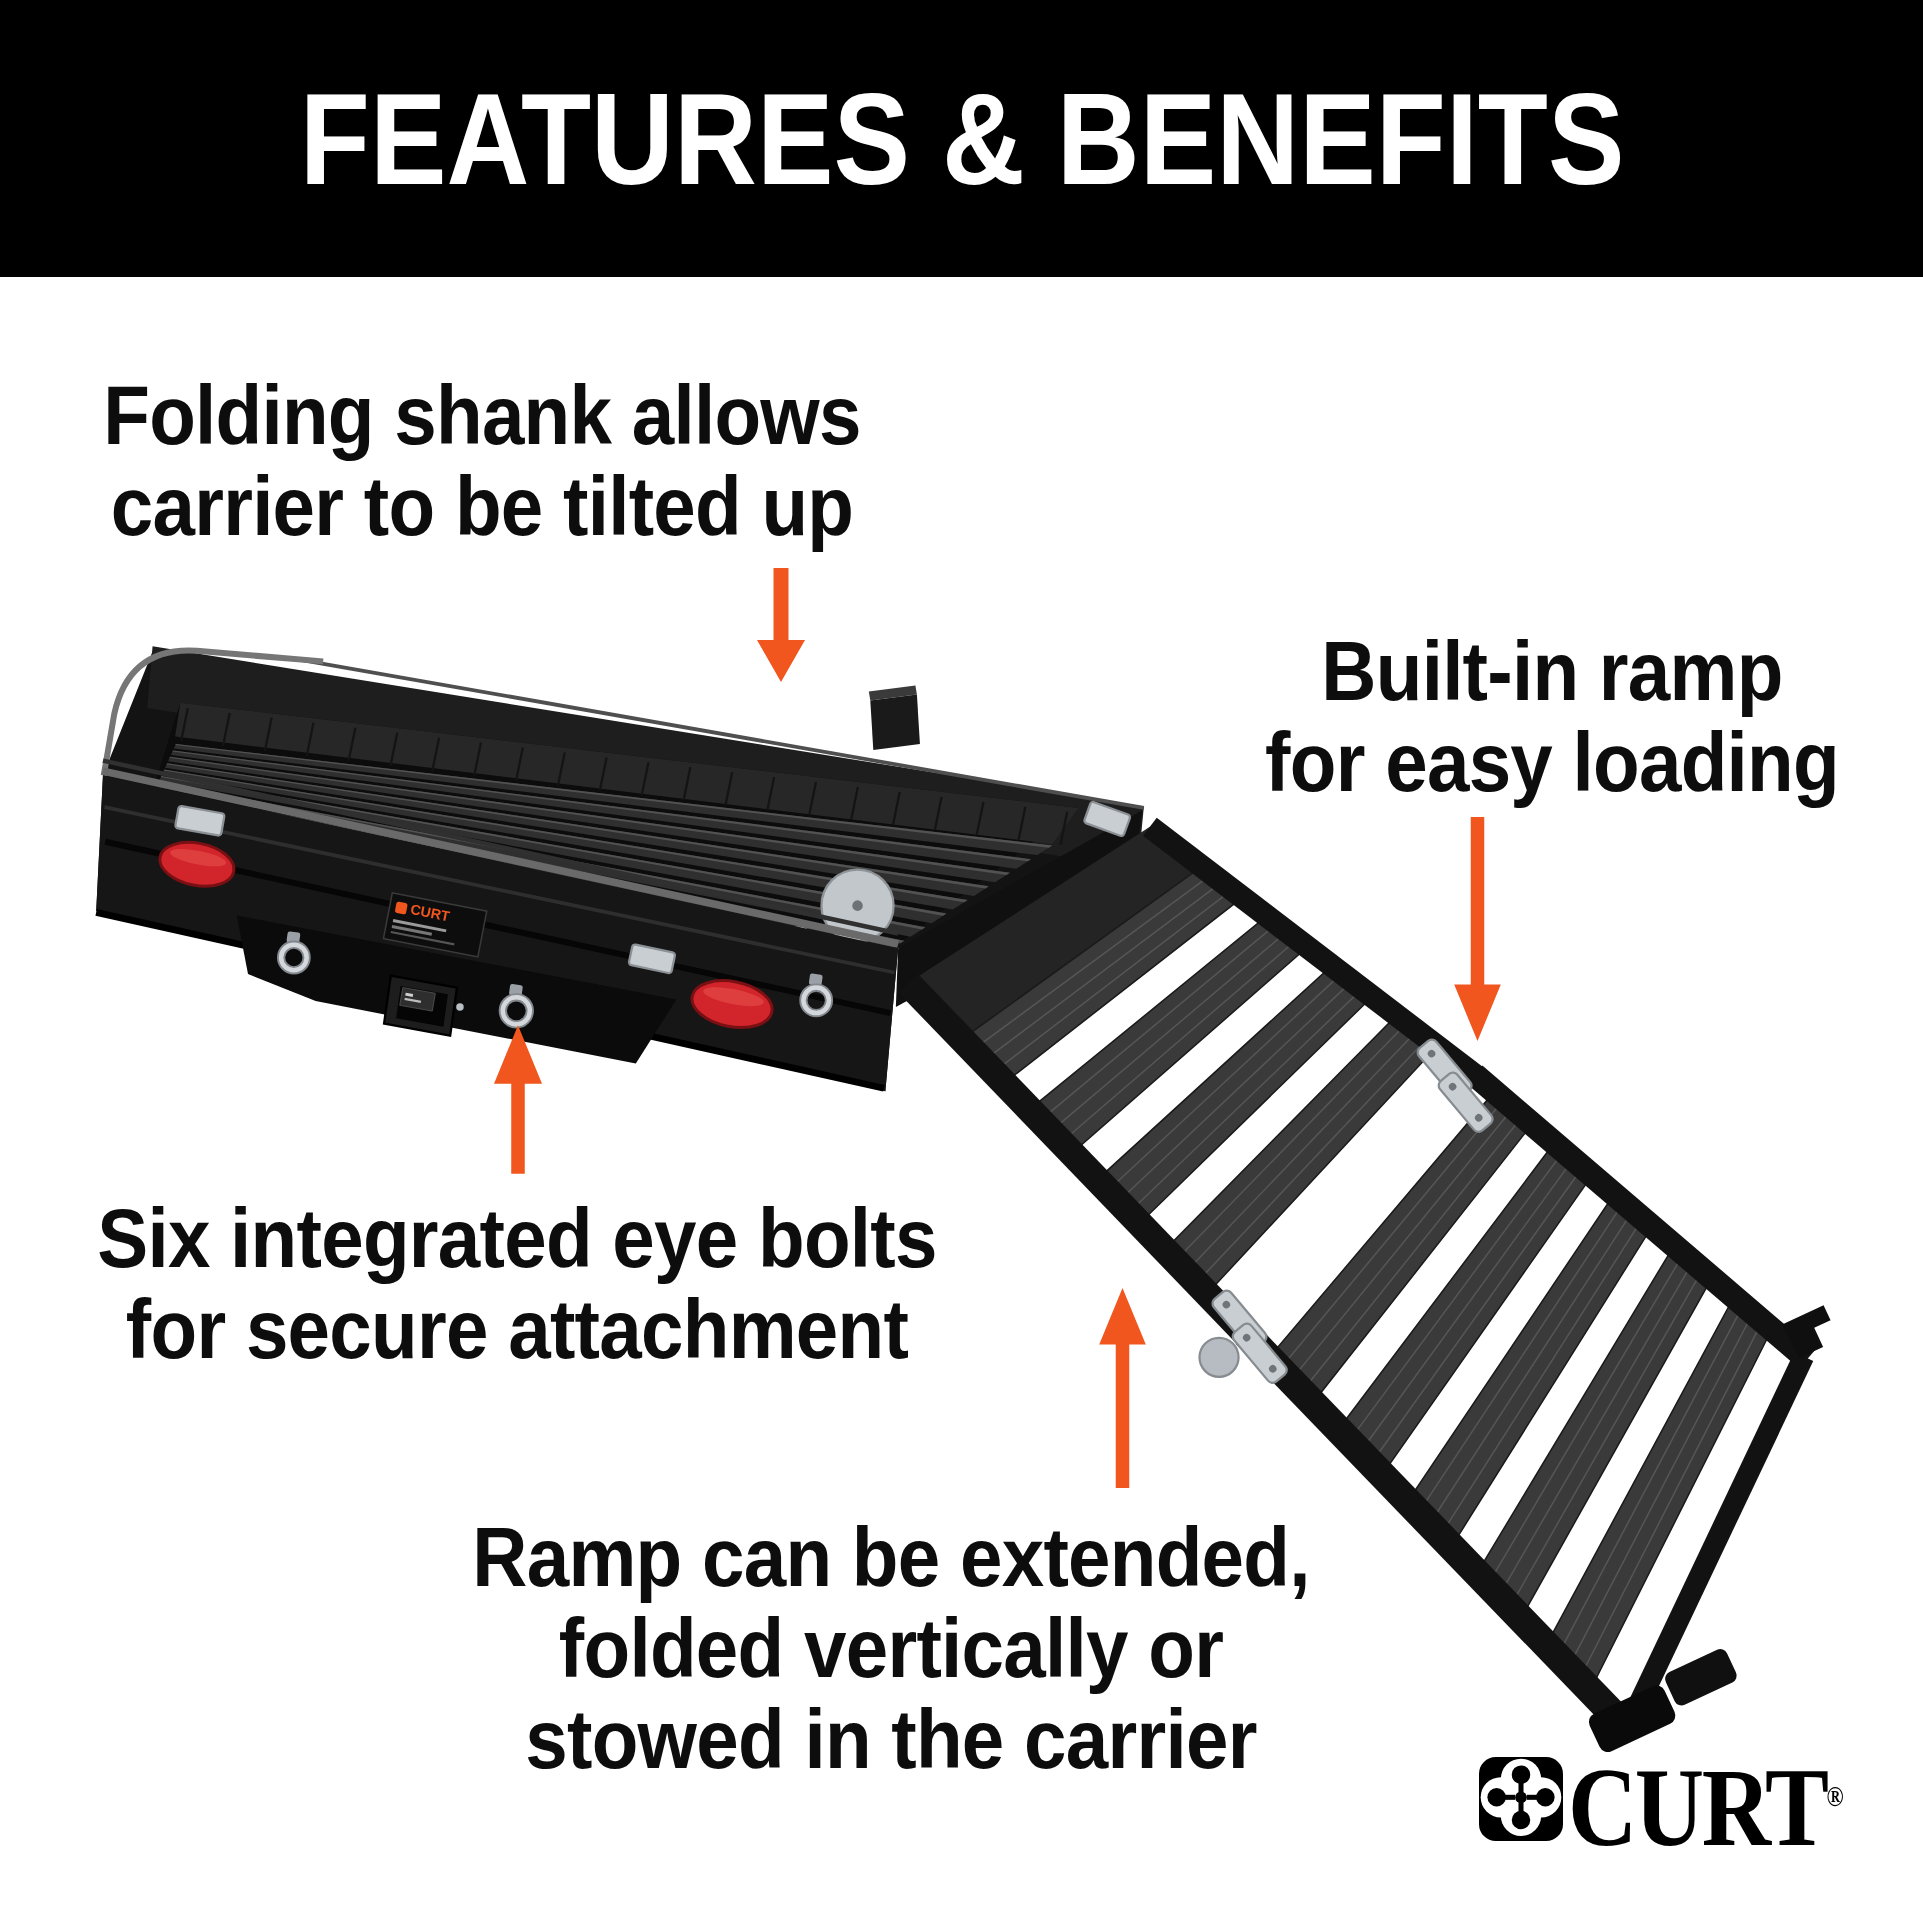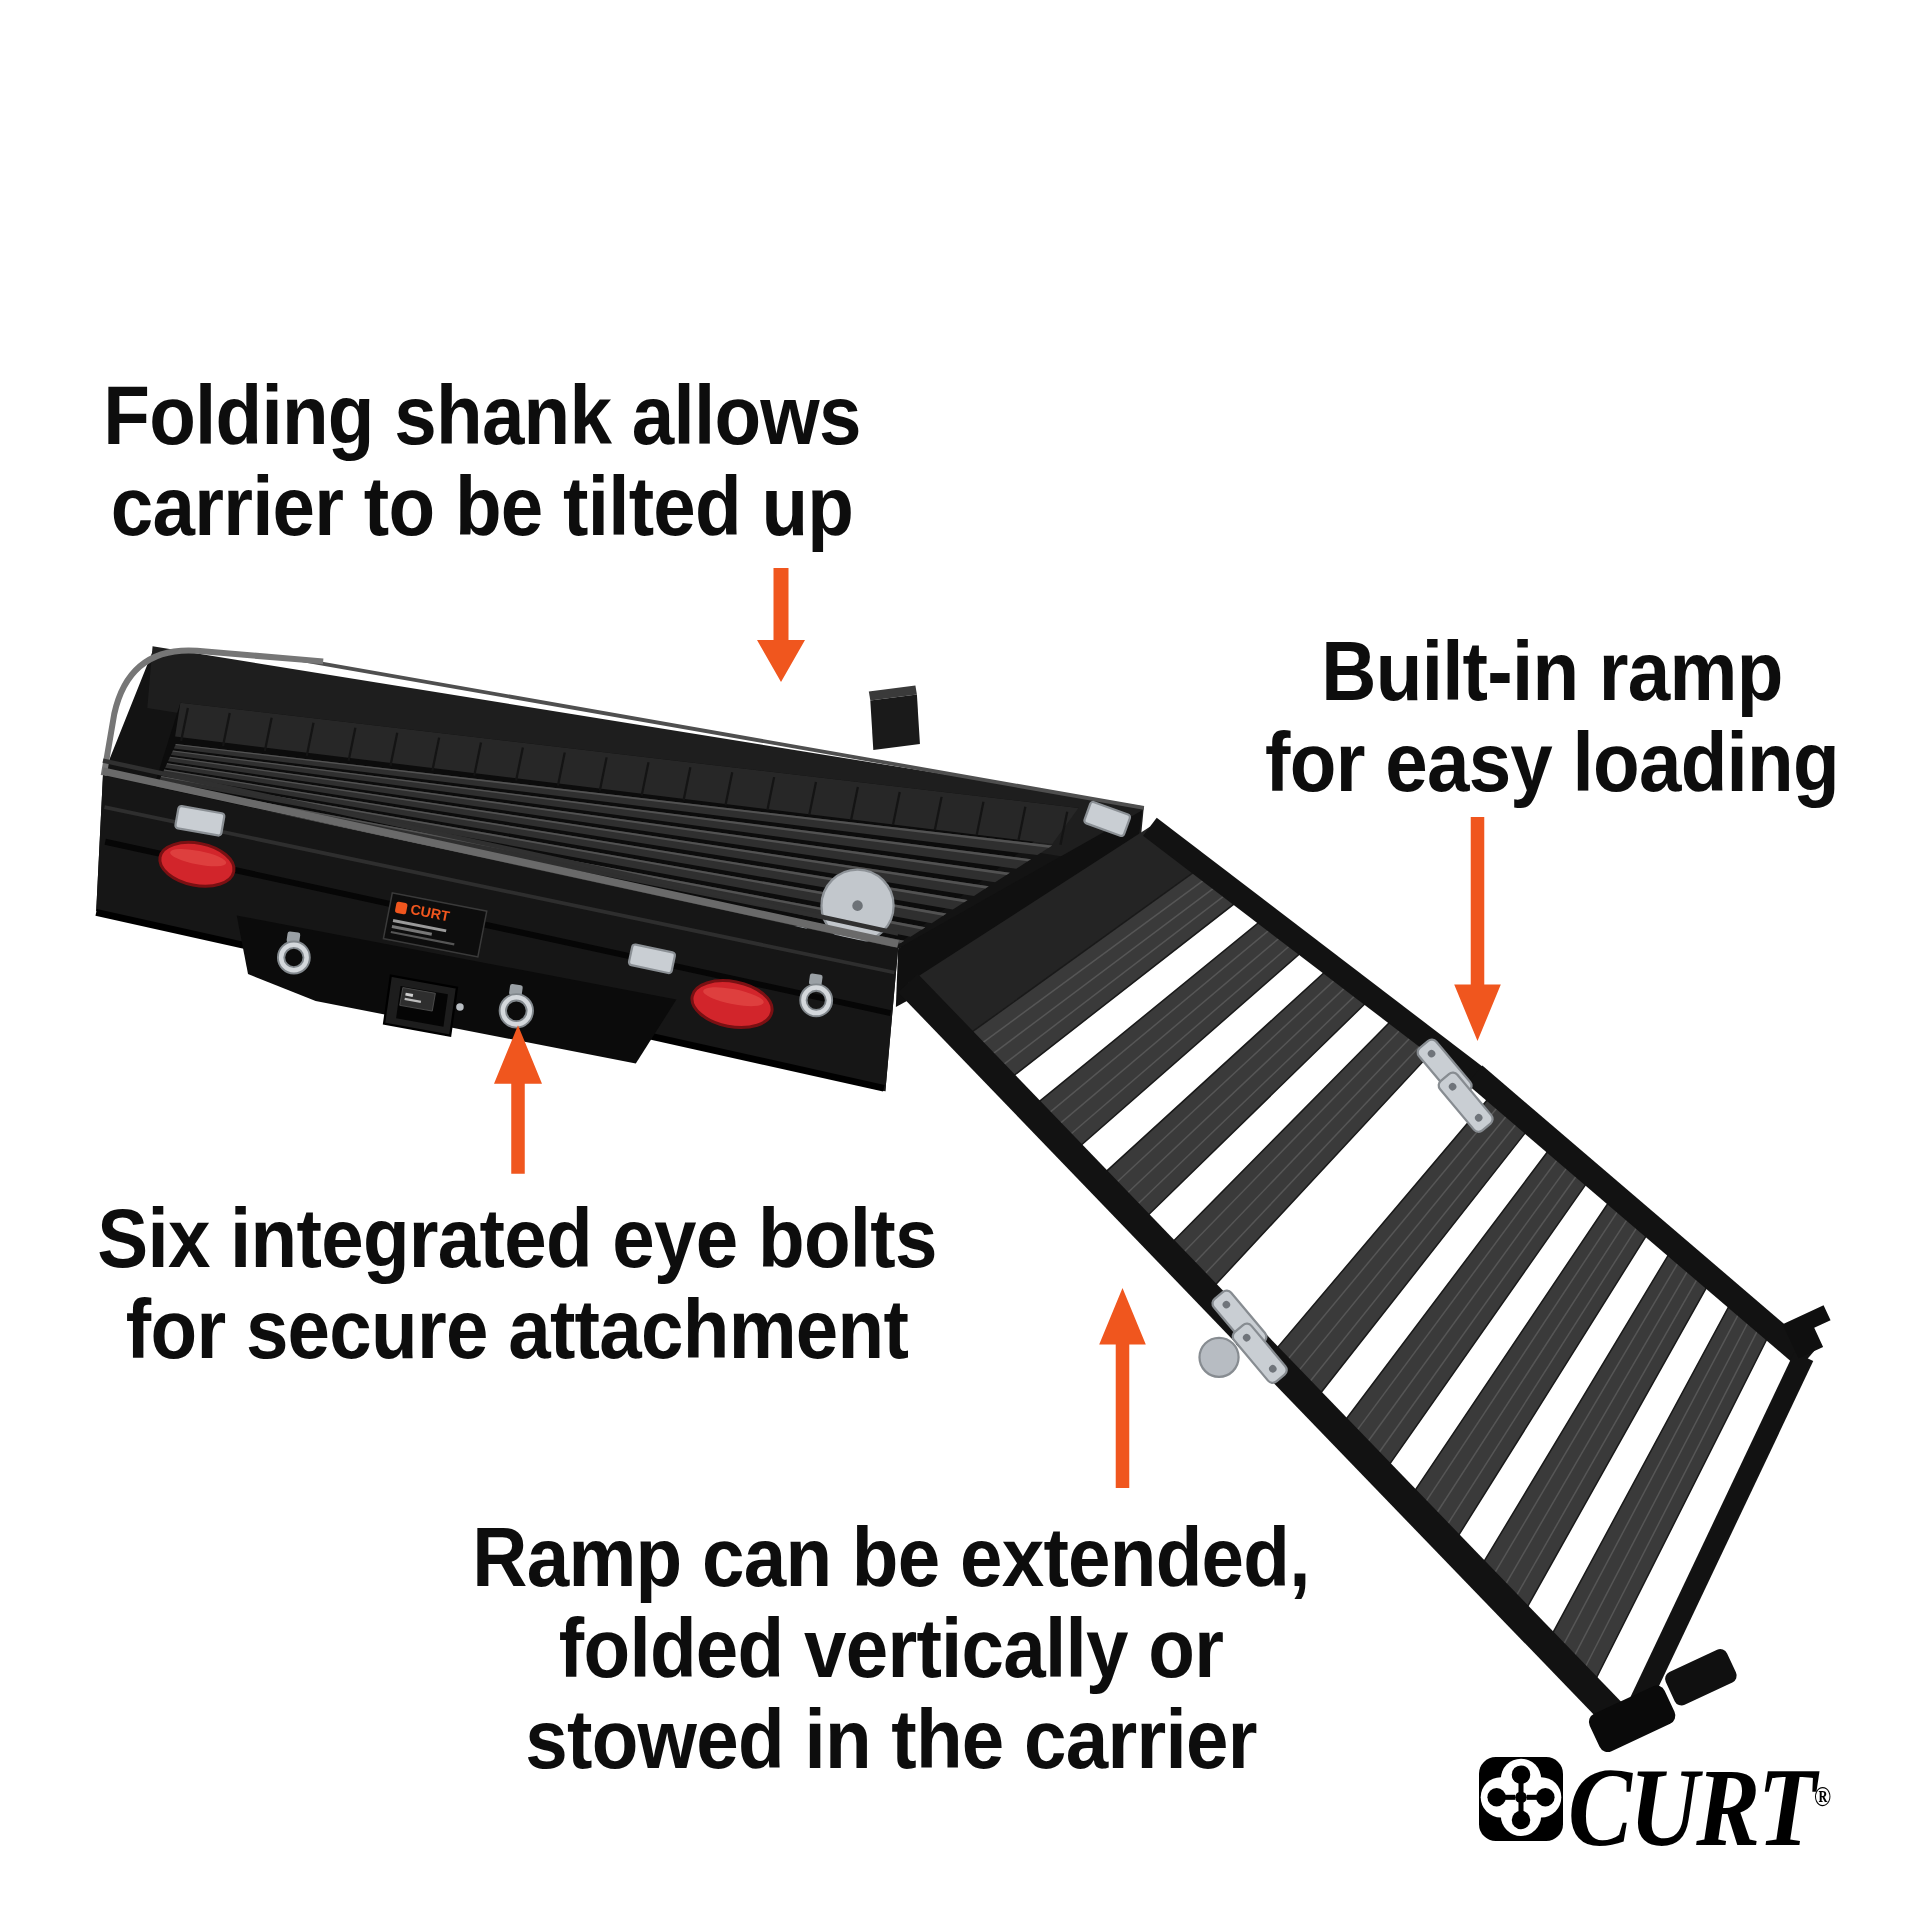--- a/index.html
+++ b/index.html
@@ -15,34 +15,37 @@
     color:#ffffff;font-weight:bold;font-size:129px;white-space:nowrap;
     display:inline-block;transform:scaleX(0.89);letter-spacing:0px;
   }
   .callout{
     position:absolute;text-align:center;color:#0d0d0d;font-weight:bold;
     font-size:83px;line-height:91px;white-space:nowrap;letter-spacing:-0.8px;
     transform:translateX(-50%) scaleX(0.92);transform-origin:center top;
   }
   .arrow{position:absolute;line-height:0;}
   .illus{position:absolute;left:0;top:0;}
-  .logo{position:absolute;left:1479px;top:1757px;width:376px;height:90px;font-style:italic;}
+  .logo{position:absolute;left:1479px;top:1757px;width:376px;height:90px;}
   .logo .mark{position:absolute;left:0;top:0;}
   .logo .word{
     position:absolute;left:89px;top:-16.5px;font-family:"Liberation Serif","DejaVu Serif",serif;
     font-weight:bold;font-size:113px;line-height:113px;color:#000;
     transform:scaleX(0.85);transform-origin:left top;letter-spacing:-3px;white-space:nowrap;
   }
   .logo .reg{font-size:27px;letter-spacing:0;vertical-align:super;}
 </style>
 </head>
 <body>
 
 <div class="stage">
 
+  <div class="banner">
+    <span class="title">FEATURES &amp; BENEFITS</span>
+  </div>
 
   <svg class="illus" width="1924" height="1924" viewBox="0 0 2560 2560">
 
     <g>
       <polygon points="1156,920 1218,912 1220,924 1158,932" fill="#3a3a3a"></polygon>
       <polygon points="1158,932 1220,924 1224,990 1162,998" fill="#1a1a1a"></polygon>
     </g>
 
     <g>
       <polygon points="205,862 1520,1075 1508,1170 1195,1262 1178,1452 128,1212 137,1032" fill="#131313"></polygon>

